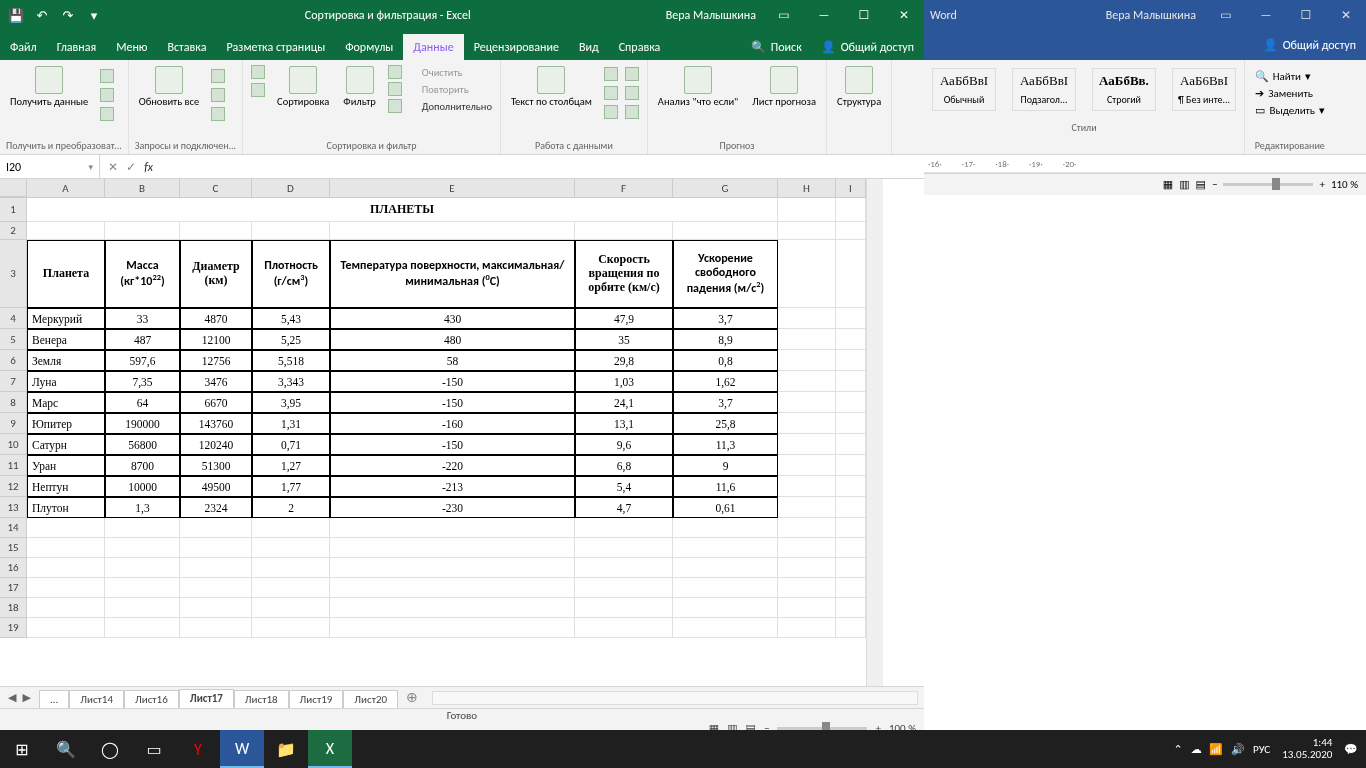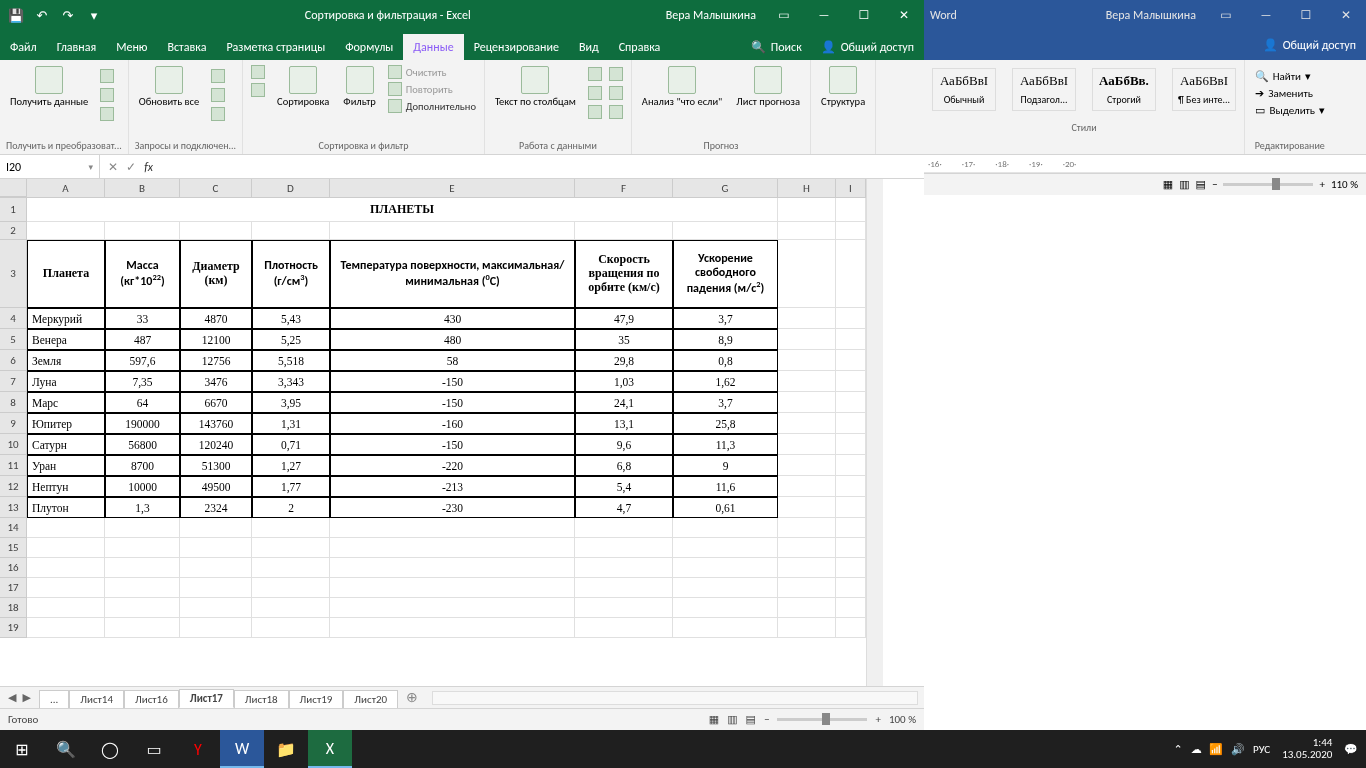--- a/index.html
+++ b/index.html
@@ -21,21 +21,21 @@
 .rtab-right { margin-left: auto; display: flex; }
 .rtab-r { padding: 6px 10px; display: flex; align-items: center; gap: 4px; }
 
 .ribbon { height: 95px; background: #f3f3f3; border-bottom: 1px solid #d4d4d4; display: flex; font-size: 11px; }
 .rgroup { border-right: 1px solid #e1e1e1; padding: 4px 6px 2px 6px; display: flex; flex-direction: column; justify-content: space-between; }
 .rgroup-content { display: flex; gap: 6px; align-items: flex-start; }
 .rgroup-label { text-align: center; color: #666; font-size: 10px; padding-top: 2px; }
 .rbtn { display: flex; flex-direction: column; align-items: center; justify-content: center; gap: 2px; padding: 2px 4px; min-width: 40px; }
 .rbtn-icon { width: 28px; height: 28px; background: #e8f0e8; border: 1px solid #9bbb9b; border-radius: 2px; }
 .rbtn-label { font-size: 10.5px; text-align: center; line-height: 1.1; }
-.rbtn-sm { display: flex; align-items: center; gap: 4px; font-size: 10.5px; padding: 1px 2px; }
+.rbtn-sm { display: flex; align-items: center; gap: 20px; font-size: 10.5px; padding: 1px 2px; }
 .rbtn-sm-icon { width: 14px; height: 14px; background: #d4e4d4; border: 1px solid #9bbb9b; }
 
 .formula-bar { height: 24px; border-bottom: 1px solid #d4d4d4; display: flex; align-items: center; font-size: 12px; }
 .name-box { width: 100px; height: 100%; border-right: 1px solid #d4d4d4; padding: 0 6px; display: flex; align-items: center; justify-content: space-between; }
 .fx-controls { display: flex; gap: 8px; padding: 0 8px; color: #888; align-items: center; }
 .fx-input { flex: 1; height: 100%; padding: 0 6px; }
 
 .sheet-wrap { flex: 1; display: flex; overflow: hidden; position: relative; }
 .sheet { font-size: 11.5px; }
 .col-headers { display: flex; background: #e6e6e6; border-bottom: 1px solid #ccc; height: 19px; position: sticky; top: 0; }
@@ -50,21 +50,21 @@
 .thead-cell { font-weight: bold; font-family: "Times New Roman", serif; font-size: 12px; text-align: center; white-space: normal; line-height: 1.15; }
 
 .vscroll { width: 17px; background: #f0f0f0; border-left: 1px solid #ddd; }
 
 .sheet-tabs { height: 22px; display: flex; align-items: center; border-top: 1px solid #d4d4d4; font-size: 11px; background: #f3f3f3; }
 .sheet-nav { display: flex; gap: 6px; padding: 0 8px; color: #666; }
 .stab { padding: 2px 10px; border: 1px solid #ccc; background: #fff; border-bottom: none; margin-top: 2px; color: #444; }
 .stab.active { font-weight: bold; border-bottom: 1px solid #fff; }
 .stab-add { padding: 0 8px; color: #888; font-size: 14px; }
 
-.statusbar { height: 22px; background: #f3f3f3; border-top: 1px solid #d4d4d4; display: flex; align-items: center; font-size: 11px; padding: 0 8px; color: #444; }
+.statusbar { height: 22px; background: #f3f3f3; border-top: 1px solid #d4d4d4; display: flex; align-items: center; font-size: 11px; padding: 0 8px; color: #444; flex-direction: column; }
 .statusbar .right { margin-left: auto; display: flex; gap: 8px; align-items: center; }
 .zoom-slider { width: 90px; height: 3px; background: #ccc; position: relative; }
 .zoom-handle { width: 8px; height: 12px; background: #888; position: absolute; left: 50%; top: -5px; }
 
 
 .word-window { position: absolute; left: 924px; top: 0; right: 0; height: 730px; background: #fff; display: flex; flex-direction: column; }
 .word-titlebar { height: 30px; background: #2b579a; display: flex; align-items: center; color: #e5e5e5; font-size: 12px; padding-left: 6px; }
 .word-title { flex: 1; }
 .word-tabs-row { height: 30px; background: #2b579a; color: #fff; display: flex; align-items: center; justify-content: flex-end; font-size: 12px; }
 .word-ribbon { height: 95px; background: #f3f3f3; border-bottom: 1px solid #d4d4d4; display: flex; font-size: 11px; }

